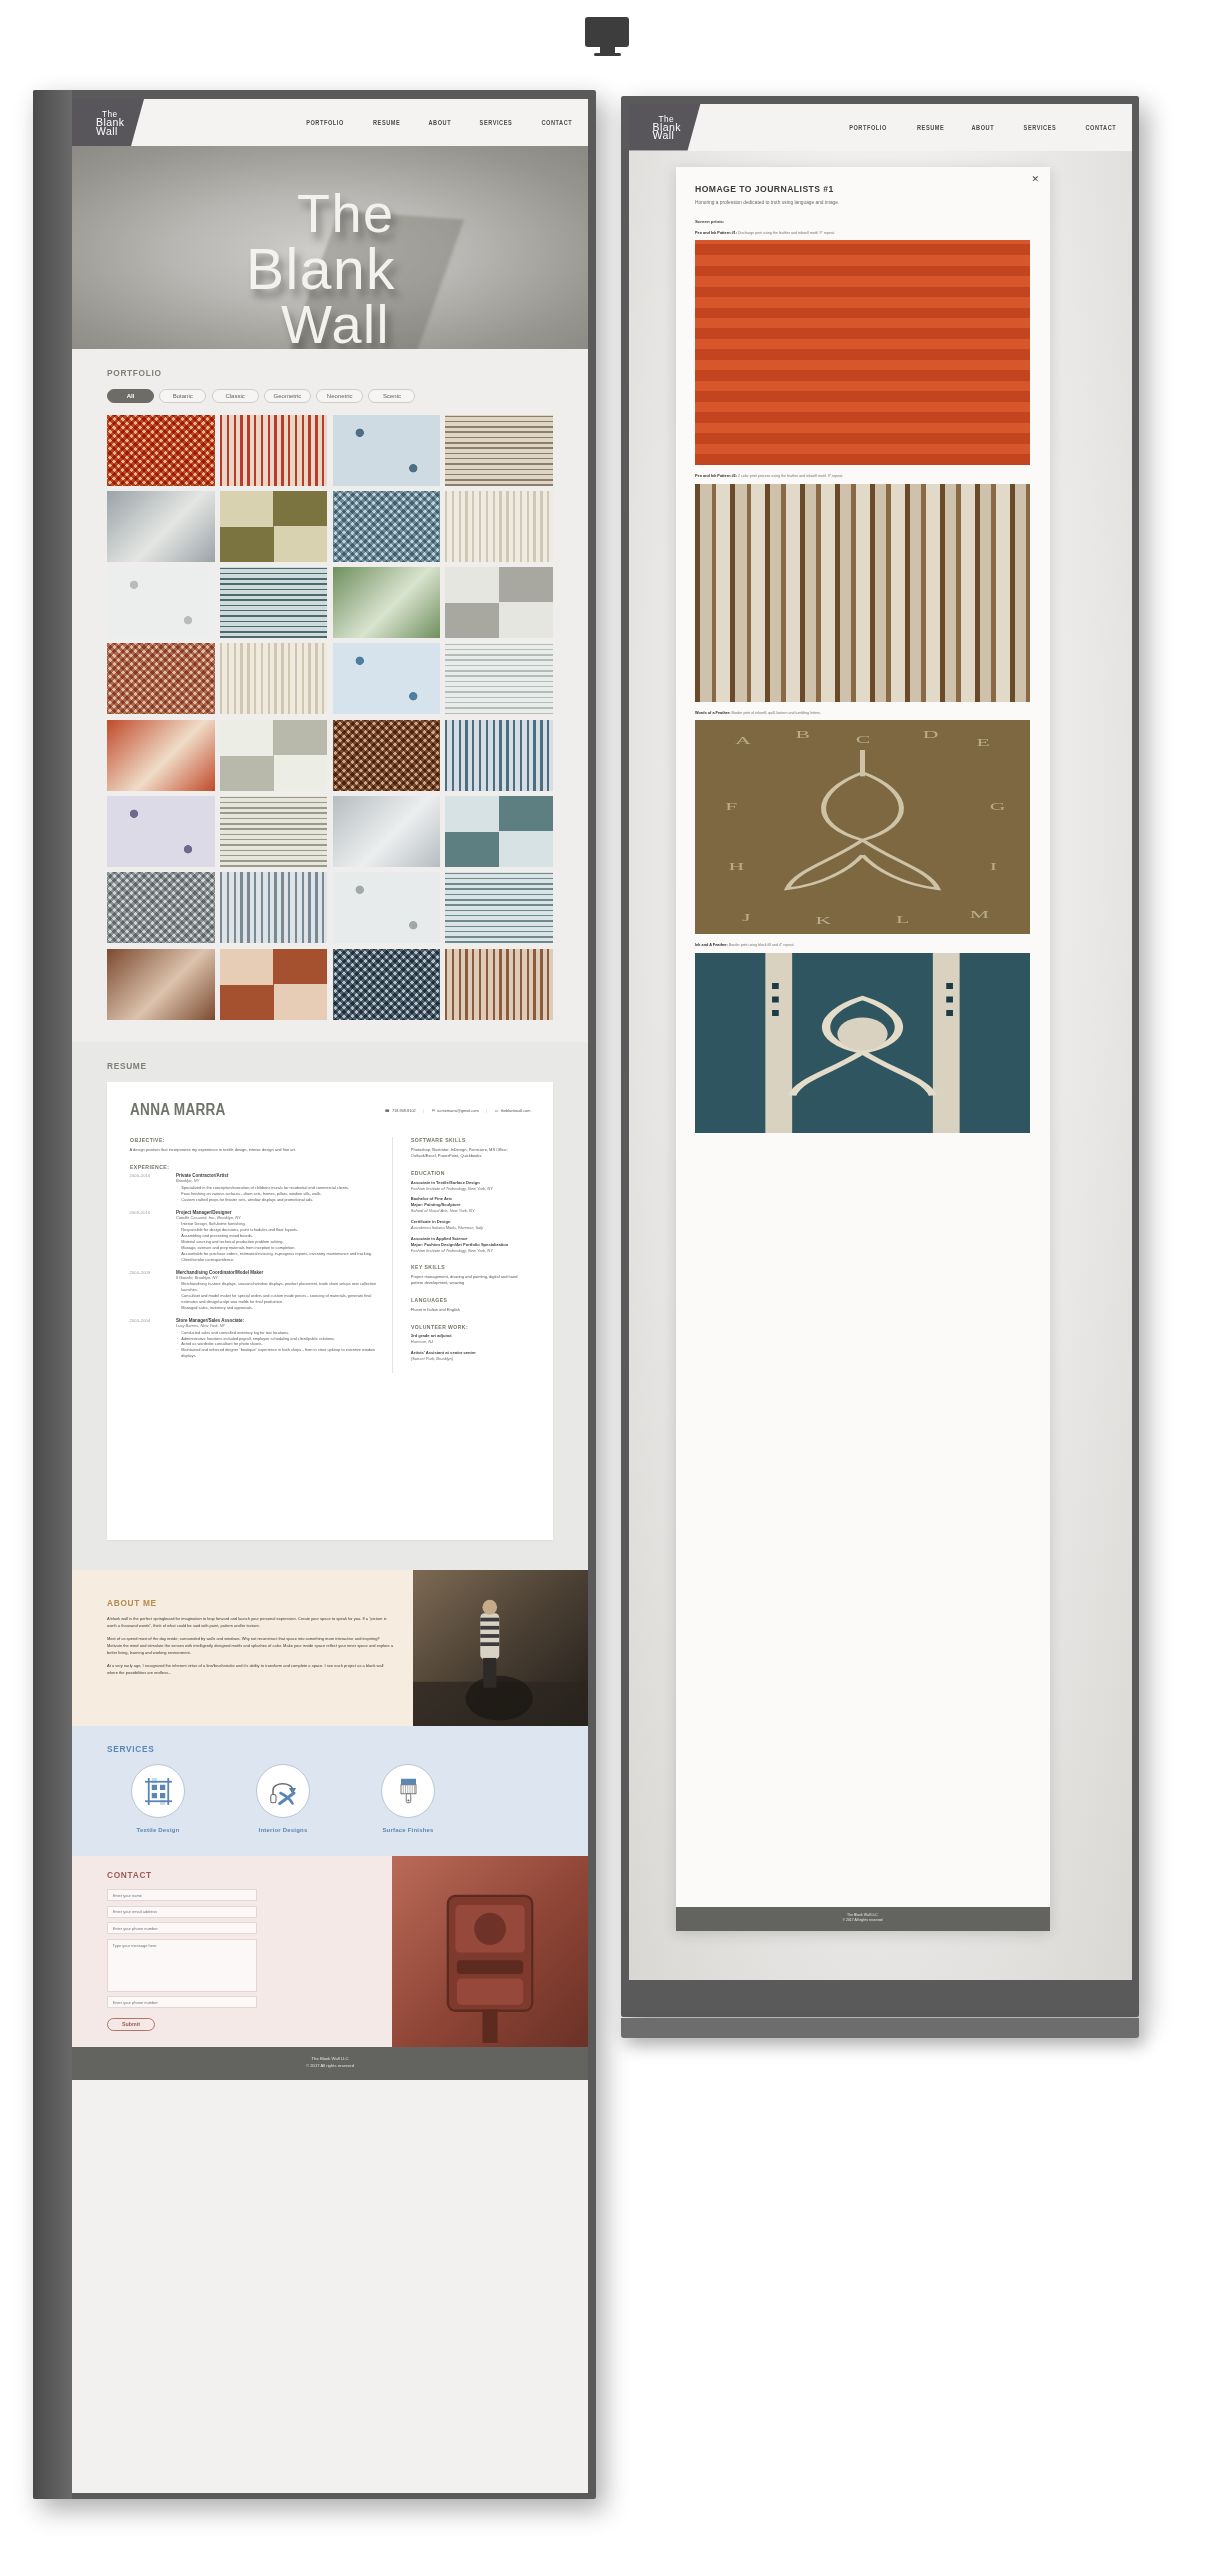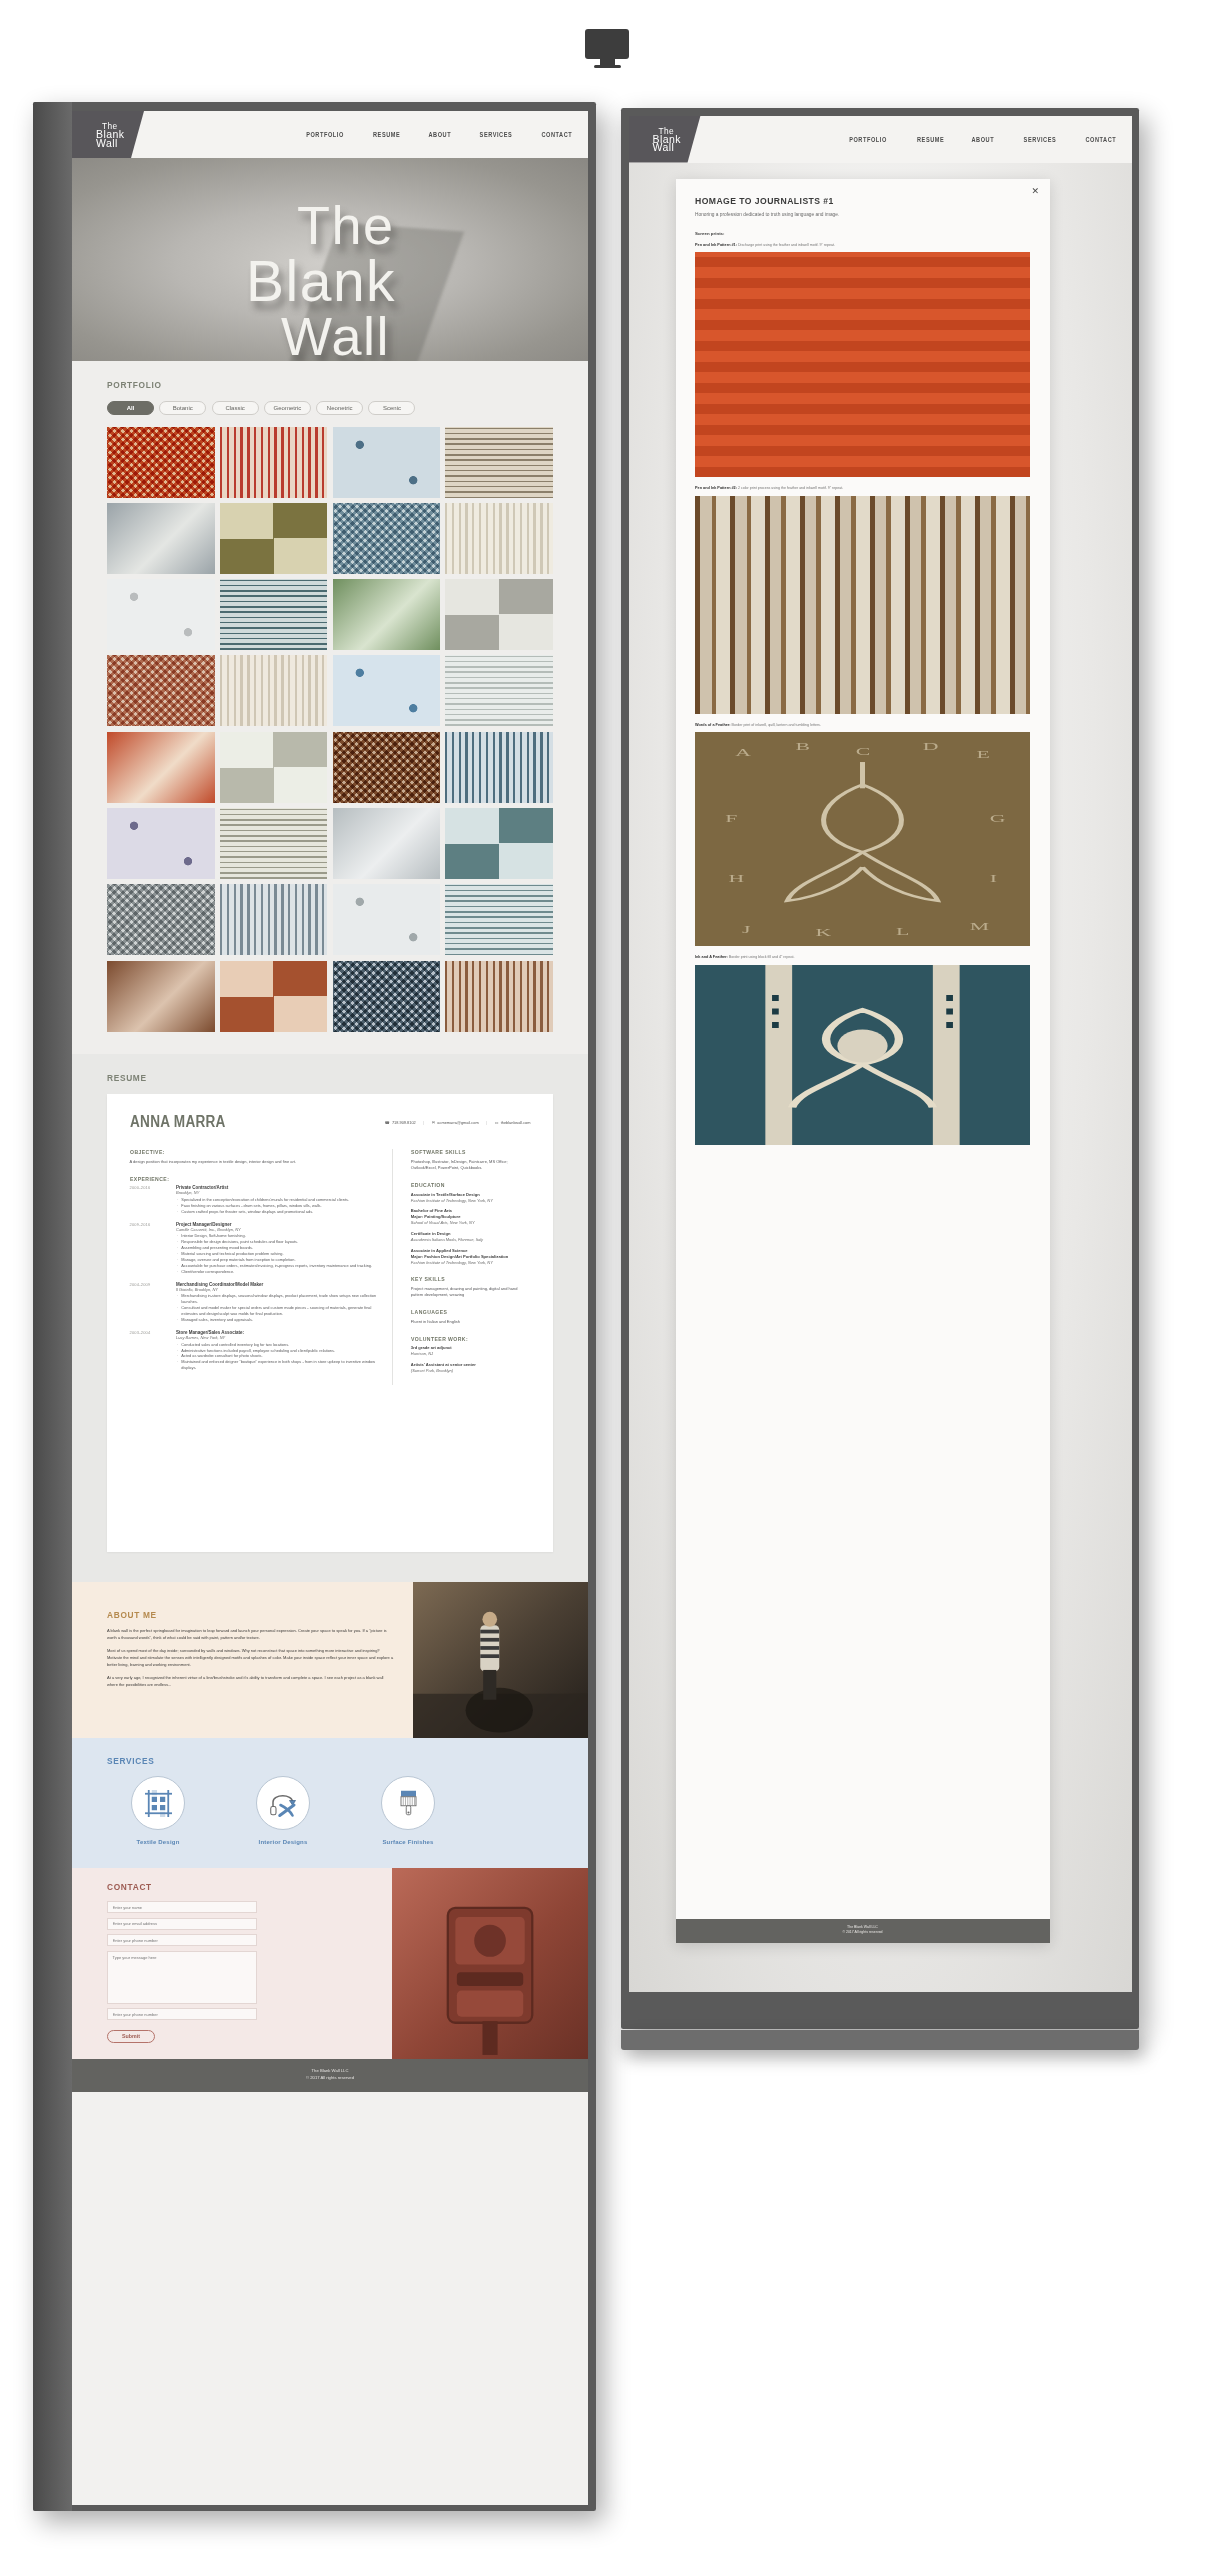--- a/index.html
+++ b/index.html
@@ -2,21 +2,21 @@
 <html style="font-size:12px"><head>
 <meta charset="utf-8">
 <style>
   * { box-sizing: border-box; margin: 0; padding: 0; }
   html, body {
     width: 1212px; height: 2576px;
     background: #ffffff;
     font-family: "Liberation Sans", sans-serif;
     overflow: hidden;
   }
-  .stage { position: relative; width: 1212px; height: 2164px; background:#fff;margin-top:12px; }
+  .stage { position: relative; width: 1212px; height: 2164px; background:#fff; }
 
   
   .monitor-icon { position:absolute; left:585px; top:16.5px; width:44px; height:38px; }
   .monitor-screen { width:44px; height:30px; background:#3d3d3d; border-radius:3px; }
   .monitor-stand { width:15px; height:6px; background:#3d3d3d; margin:0 auto; }
   .monitor-base { width:27px; height:3px; background:#3d3d3d; margin:0 auto; border-radius:1.5px;}
 
   
   .device-left {
     position:absolute; left:33px; top:90px; width:563px; height:2409px;

